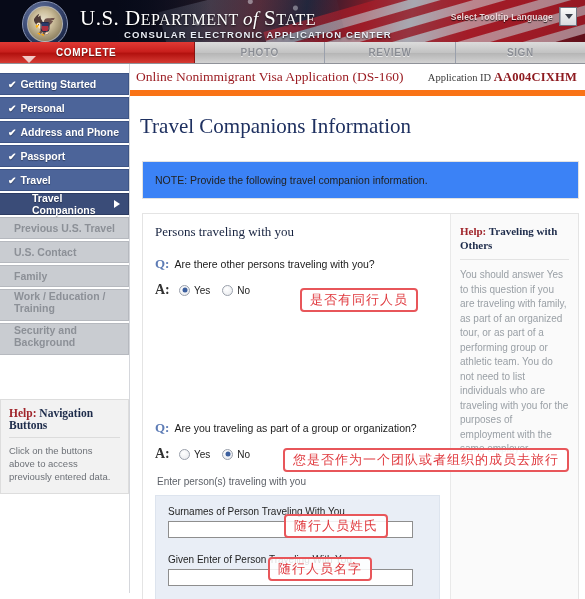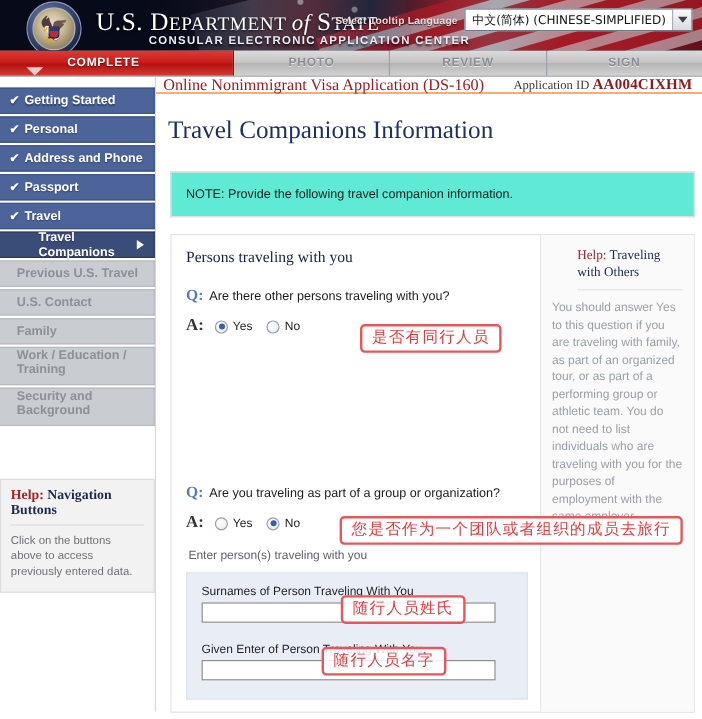--- a/index.html
+++ b/index.html
@@ -212,45 +212,45 @@
     padding-bottom: 6px; border-bottom: 1px solid #dcdcdc;
     margin-bottom: 6px;
   }
   .nav-help-title .hl { color: #a0252b; }
   .nav-help-body { font-size: 9.5px; color: #6d7177; line-height: 13px; }
 
   
   .main { flex: 1; background: #ffffff; padding: 0 0 0 0; position: relative; }
 
   .titlebar {
-    height: 14px; display: flex; align-items: center;
+    height: 32px; display: flex; align-items: center;
     justify-content: space-between;
     padding: 0 8px 0 6px;
-    border-bottom: 1px solid #f97316;
+    border-bottom: 6px solid #f97316;
   }
   .app-title {
     font-family: "Liberation Serif", serif;
     font-size: 13.5px; color: #9b1c22;
   }
   .app-id {
     font-family: "Liberation Serif", serif;
     font-size: 10.5px; color: #3b3b3b;
   }
   .app-id b { font-size: 12.5px; color: #8e1b20; letter-spacing: .2px; }
 
   .page-title {
     font-family: "Liberation Serif", serif;
     font-size: 21px; color: #1e3060;
     padding: 18px 0 0 10px;
   }
 
   .note-box {
     margin: 22px 6px 0 12px;
     border: 1px solid #e2e2e2;
-    background: #5eead4;
+    background: #3b82f6;
     padding: 12px 12px;
     font-size: 10.5px; color: #222;
   }
 
   .form-panel {
     margin: 14px 6px 0 12px;
     border: 1px solid #e4e4e4;
     display: flex;
     min-height: 370px;
   }
@@ -304,25 +304,24 @@
     font-family: "DejaVu Sans", sans-serif;
     font-size: 13px;
     line-height: 16px;
     padding: 2px 8px;
     white-space: nowrap;
     letter-spacing: 1px;
   }
 
   .help-title {
     font-family: "Liberation Serif", serif;
-    font-size: 11px; color: #1d2b4a; font-weight: normal;
+    font-size: 11px; color: #1d2b4a; font-weight: bold;
     line-height: 14px;
     padding-bottom: 7px; border-bottom: 1px solid #e3e3e3;
     margin-bottom: 8px;
-    margin-left: 21px;
   }
   .help-title .hl { color: #a0252b; }
   .help-body { font-size: 10px; color: #9aa0a6; line-height: 14.5px; }
 
   .sub-note { font-size: 10px; color: #5d6168; margin: 14px 0 8px 2px; }
 
   .names-panel {
     background: #e9eef6;
     border: 1px solid #dde4ee;
     padding: 10px 12px 14px 12px;
@@ -353,21 +352,20 @@
       <div class="seal-shield"></div>
     </div>
 
     <div class="dos-title"><span>U.S. </span><span>D</span><span class="sm">EPARTMENT </span><span class="it">of </span><span>S</span><span class="sm">TATE</span></div>
 
     <div class="dos-sub">CONSULAR ELECTRONIC APPLICATION CENTER</div>
 
     <div class="lang-wrap">
       <span class="lang-label">Select Tooltip Language</span>
       <div class="lang-select">
-        <span class="lang-value">中文(简体) (CHINESE-SIMPLIFIED)</span>
         <span class="lang-arrow">
             <i></i>
           </span>
       </div>
     </div>
   </div>
 
   <div class="tabbar">
     <div class="tab active">COMPLETE</div>
     <div class="tab">PHOTO</div>

